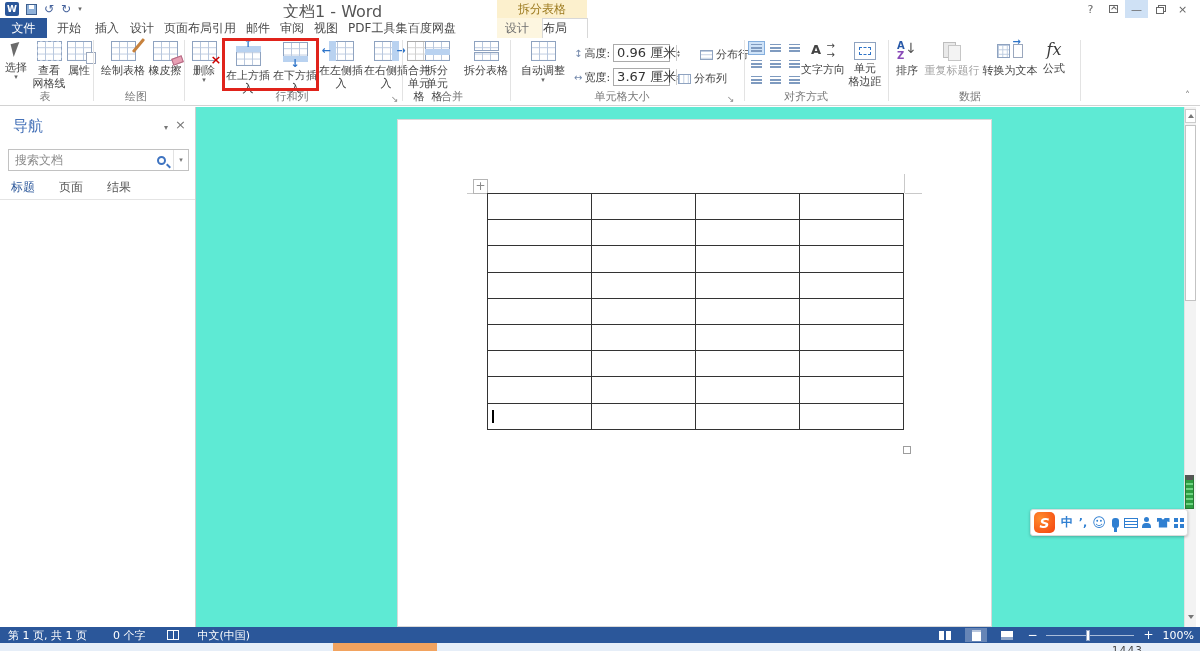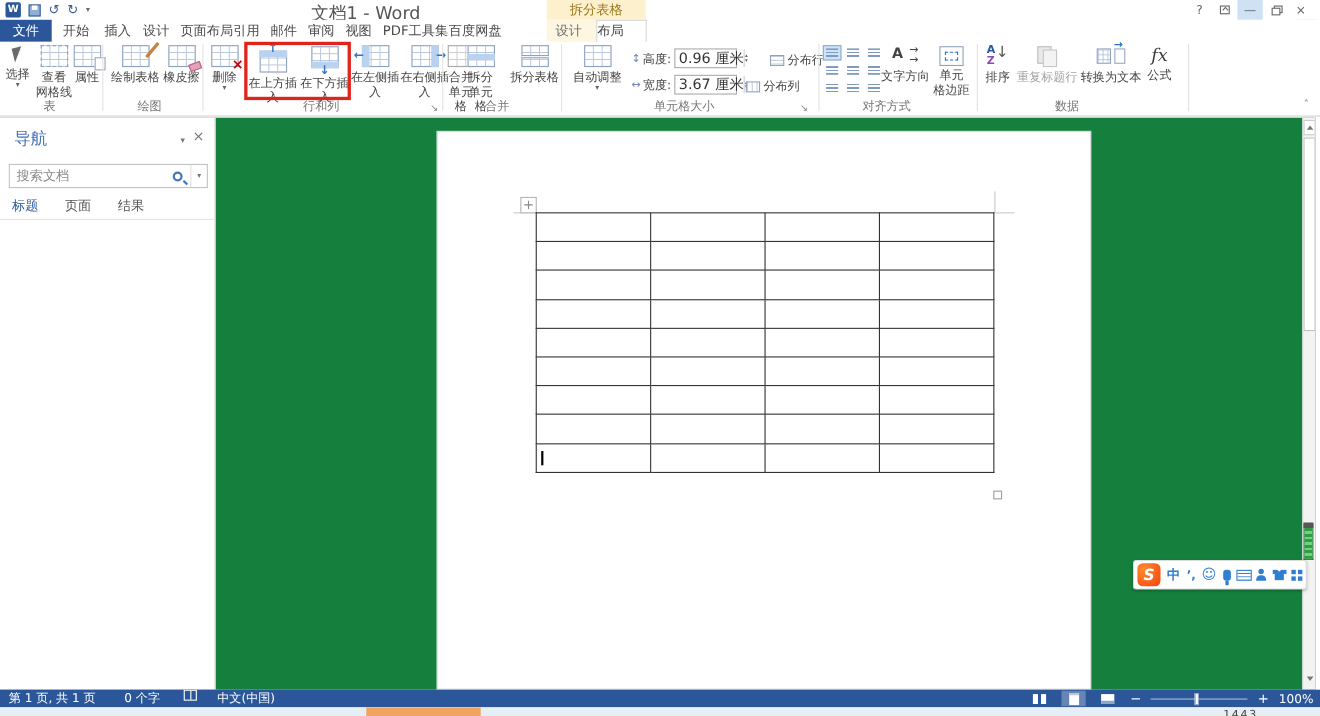--- a/index.html
+++ b/index.html
@@ -88,21 +88,21 @@
 .pages::before{content:"";position:absolute;left:2px;top:1px;width:11px;height:14px;background:#e9e9e9;border:1px solid #bdbdbd}
 .pages::after{content:"";position:absolute;left:7px;top:4px;width:11px;height:14px;background:#f3f3f3;border:1px solid #c6c6c6}
 .t2t{position:relative;width:26px;height:20px;margin:1px 0 3px}
 .t2t .mini{position:absolute;left:0;top:3px;width:13px;height:14px;border:1px solid #8fa3c0;background-image:linear-gradient(to right,#b9c8de 1px,transparent 1px),linear-gradient(to bottom,#b9c8de 1px,transparent 1px);background-size:4.4px 4.4px}
 .t2t .doc{position:absolute;right:0;top:3px;width:10px;height:14px;background:#fff;border:1px solid #9aa7bd}
 .t2t .arr{position:absolute;right:2px;top:-6px;color:#2e74c9;font-size:10px;font-weight:bold}
 .fxi{font-family:"DejaVu Serif","Liberation Serif",serif;font-style:italic;font-size:16px;color:#3b3b3b;margin:1px 0 3px;line-height:18px}
 .redbox{position:absolute;left:222px;top:38px;width:97px;height:53px;border:3px solid #e0231b;z-index:6;pointer-events:none}
 
 
-.workspace{position:absolute;top:107px;left:0;height:520px;right:4px;background:#15803d}
+.workspace{position:absolute;top:107px;left:0;height:520px;right:4px;background:#5eead4}
 .navpane{position:absolute;left:0;top:0;width:196px;height:100%;background:#fff;border-right:1px solid #cfcfcf}
 .nav-title{position:absolute;left:13px;top:10px;font-size:15px;color:#4672b8}
 .nav-dd{position:absolute;right:27px;top:16px;color:#777;font-size:8px}
 .nav-close{position:absolute;right:9px;top:10px;color:#777;font-size:13px}
 .nav-search{position:absolute;left:8px;top:42px;width:181px;height:22px;border:1px solid #c2c2c2;background:#fff;display:flex;align-items:center}
 .nav-search input{flex:1;min-width:0;border:none;outline:none;font-size:12px;color:#444;padding-left:6px;font-family:inherit}
 .nav-search input::placeholder{color:#8a8a8a}
 .mag{width:9px;height:9px;border:2px solid #3f74c1;border-radius:50%;position:relative;margin-right:7px}
 .mag::after{content:"";position:absolute;left:7px;top:7px;width:5px;height:2px;background:#3f74c1;transform:rotate(45deg)}
 .search-dd{width:15px;align-self:stretch;border-left:1px solid #e2e2e2;color:#777;font-size:7px;display:flex;align-items:center;justify-content:center}
@@ -139,21 +139,21 @@
 .ico-mic{width:7px;height:10px;border-radius:3px;background:#2f7fd1;position:relative}
 .ico-mic::after{content:"";position:absolute;left:2px;bottom:-4px;width:3px;height:4px;background:#2f7fd1}
 .ico-kb{width:14px;height:10px;border:1.5px solid #2f7fd1;background-image:linear-gradient(#2f7fd1 1px,transparent 1px);background-size:100% 3px;background-position:0 2px}
 .ico-person{width:12px;height:11px;position:relative}
 .ico-person::before{content:"";position:absolute;left:3px;top:0;width:5px;height:5px;border-radius:50%;background:#2f7fd1}
 .ico-person::after{content:"";position:absolute;left:1px;top:6px;width:9px;height:5px;border-radius:4px 4px 0 0;background:#2f7fd1}
 .ico-shirt{width:13px;height:10px;background:#2f7fd1;clip-path:polygon(0 0,32% 0,50% 22%,68% 0,100% 0,100% 45%,82% 40%,82% 100%,18% 100%,18% 40%,0 45%)}
 .ico-grid4{width:4px;height:4px;background:#2f7fd1;box-shadow:6px 0 0 #2f7fd1,0 6px 0 #2f7fd1,6px 6px 0 #2f7fd1;margin:-6px 6px 0 0}
 
 
-.statusbar{position:absolute;left:0;bottom:8px;right:0;height:16px;background:#2b579a;color:#fff;font-size:11px;display:flex;}
+.statusbar{position:absolute;left:0;bottom:8px;right:0;height:16px;background:#2b579a;color:#fff;font-size:11px;display:flex;align-items:center}
 .st{white-space:nowrap}
 .proof{width:12px;height:10px;border:1px solid #fff;position:relative;background:#2b579a}
 .proof::after{content:"";position:absolute;left:5px;top:0;bottom:0;width:1px;background:#fff}
 .sb-right{margin-left:auto;display:flex;align-items:center;gap:9px;margin-right:6px}
 .vcell{width:22px;height:14px;display:flex;align-items:center;justify-content:center}
 .vcell.active{background:rgba(255,255,255,.28)}
 .v-read{width:12px;height:9px;background:linear-gradient(to right,#fff 0 5px,#2b579a 5px 7px,#fff 7px 12px)}
 .v-print{width:9px;height:11px;background:#fff;box-shadow:inset 0 2px 0 #b8c6dd}
 .v-web{width:12px;height:9px;background:#fff;box-shadow:inset 0 -3px 0 #8fa6c9}
 .ztrack{width:88px;height:1px;background:#a9bcd9;position:relative}

